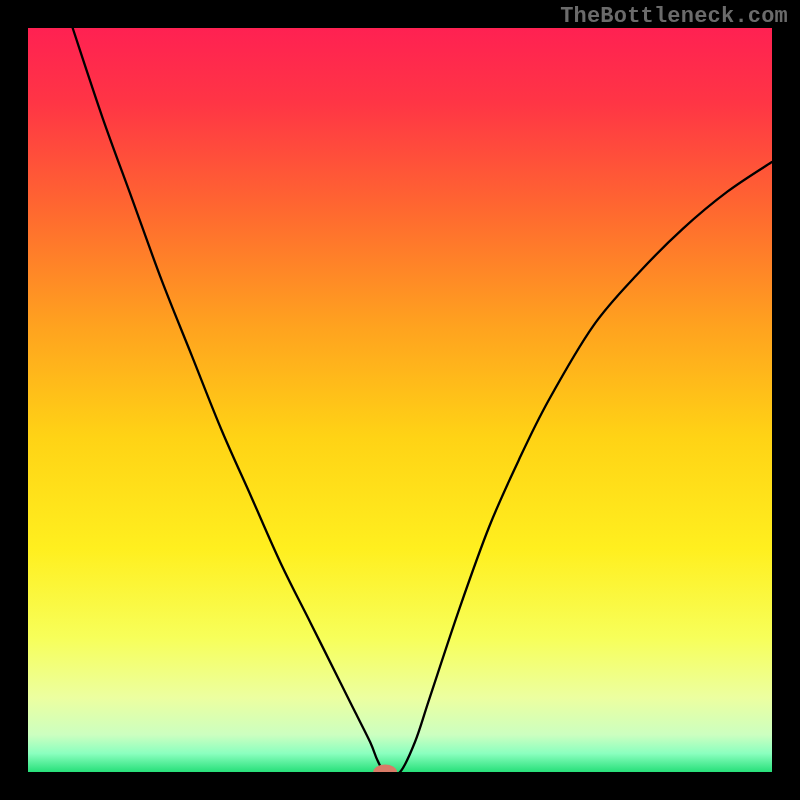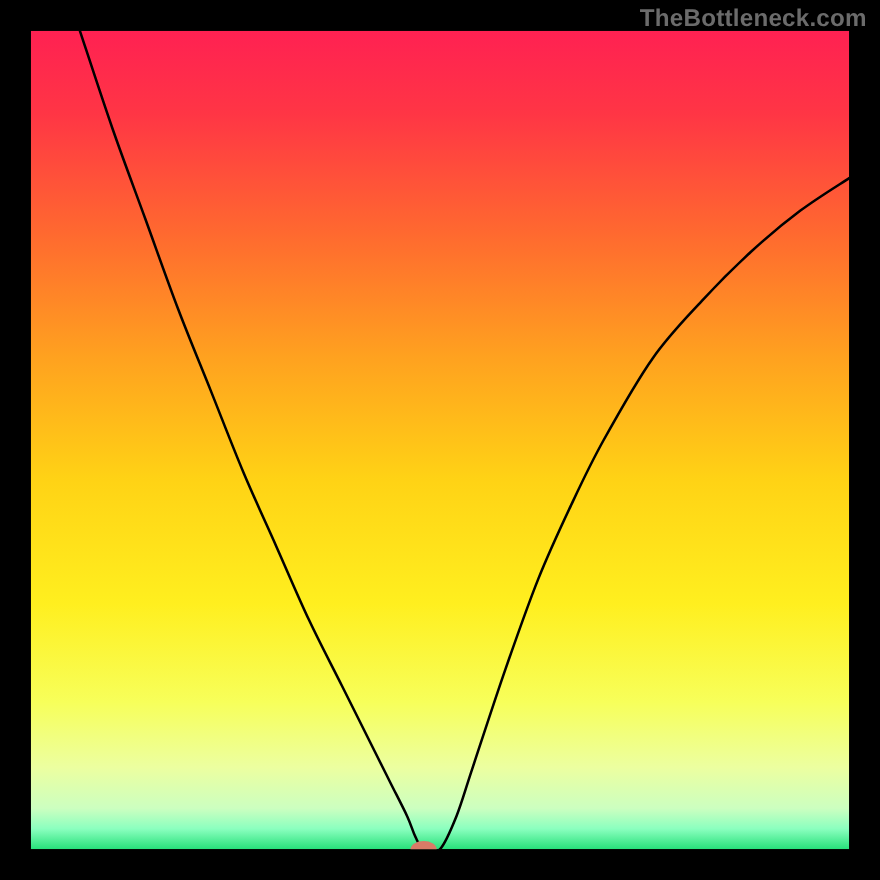--- a/index.html
+++ b/index.html
@@ -13,21 +13,21 @@
   .outer {
     position: relative;
     width: 800px;
     height: 800px;
     background: #000000;
   }
   .watermark {
     position: absolute;
     top: 4px;
     right: 12px;
-    font-family: Liberation Sans, sans-serif;
+    font-family: Liberation Mono, monospace;
     font-size: 22px;
     font-weight: 600;
     color: #6b6b6b;
     letter-spacing: 0.2px;
     z-index: 5;
   }
   svg.plot {
     position: absolute;
     top: 28px;
     left: 28px;

